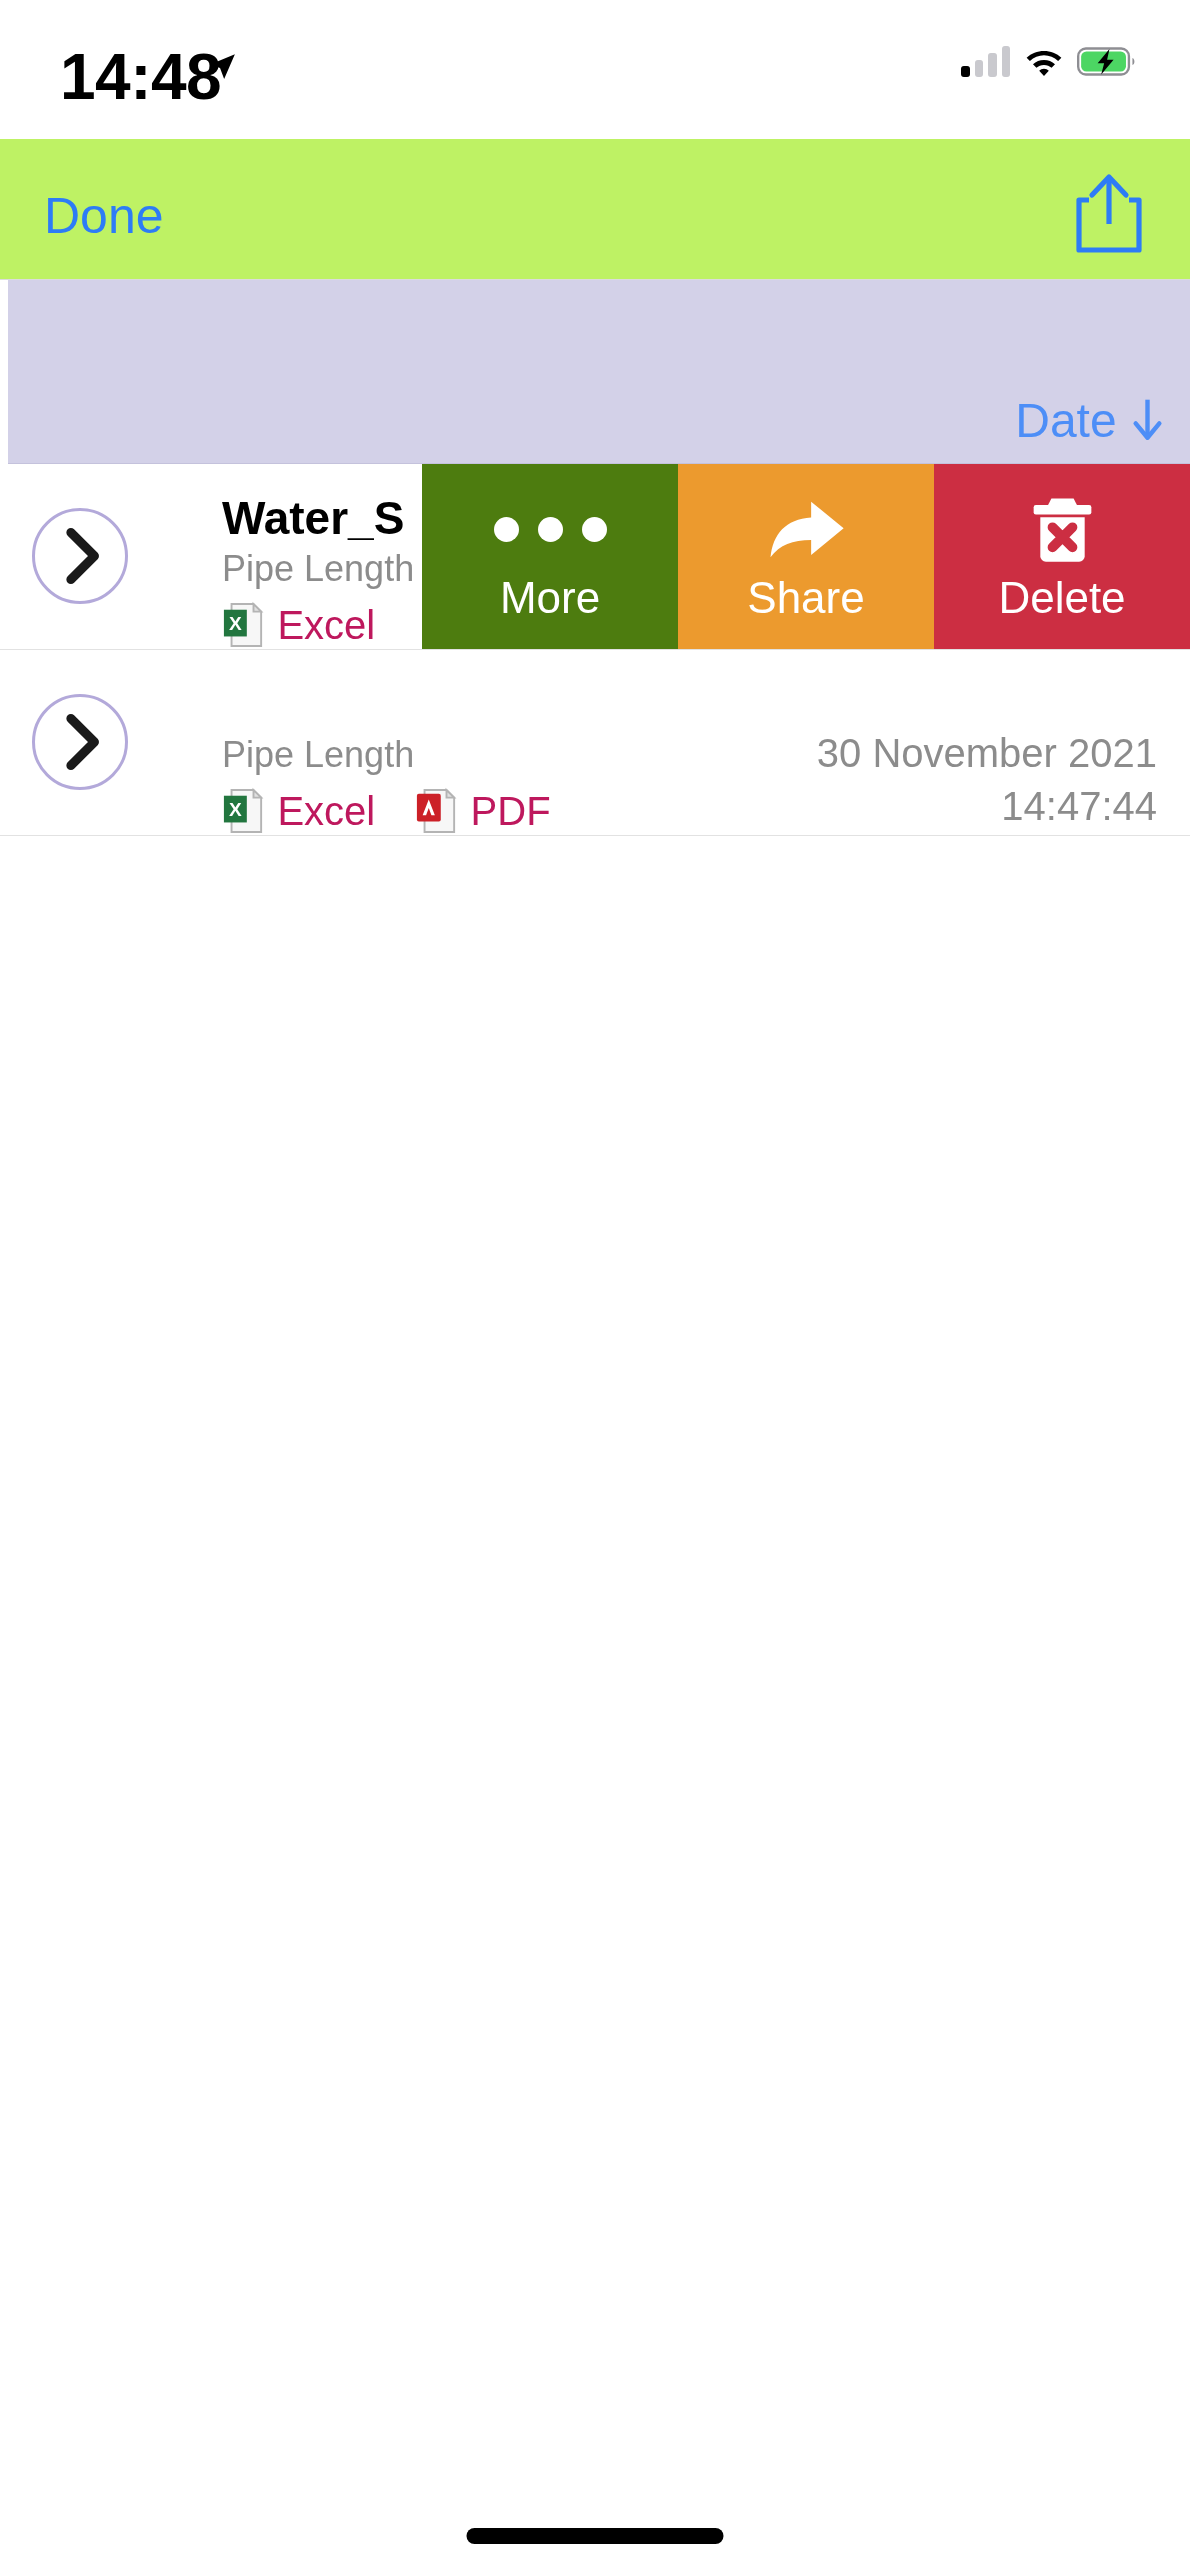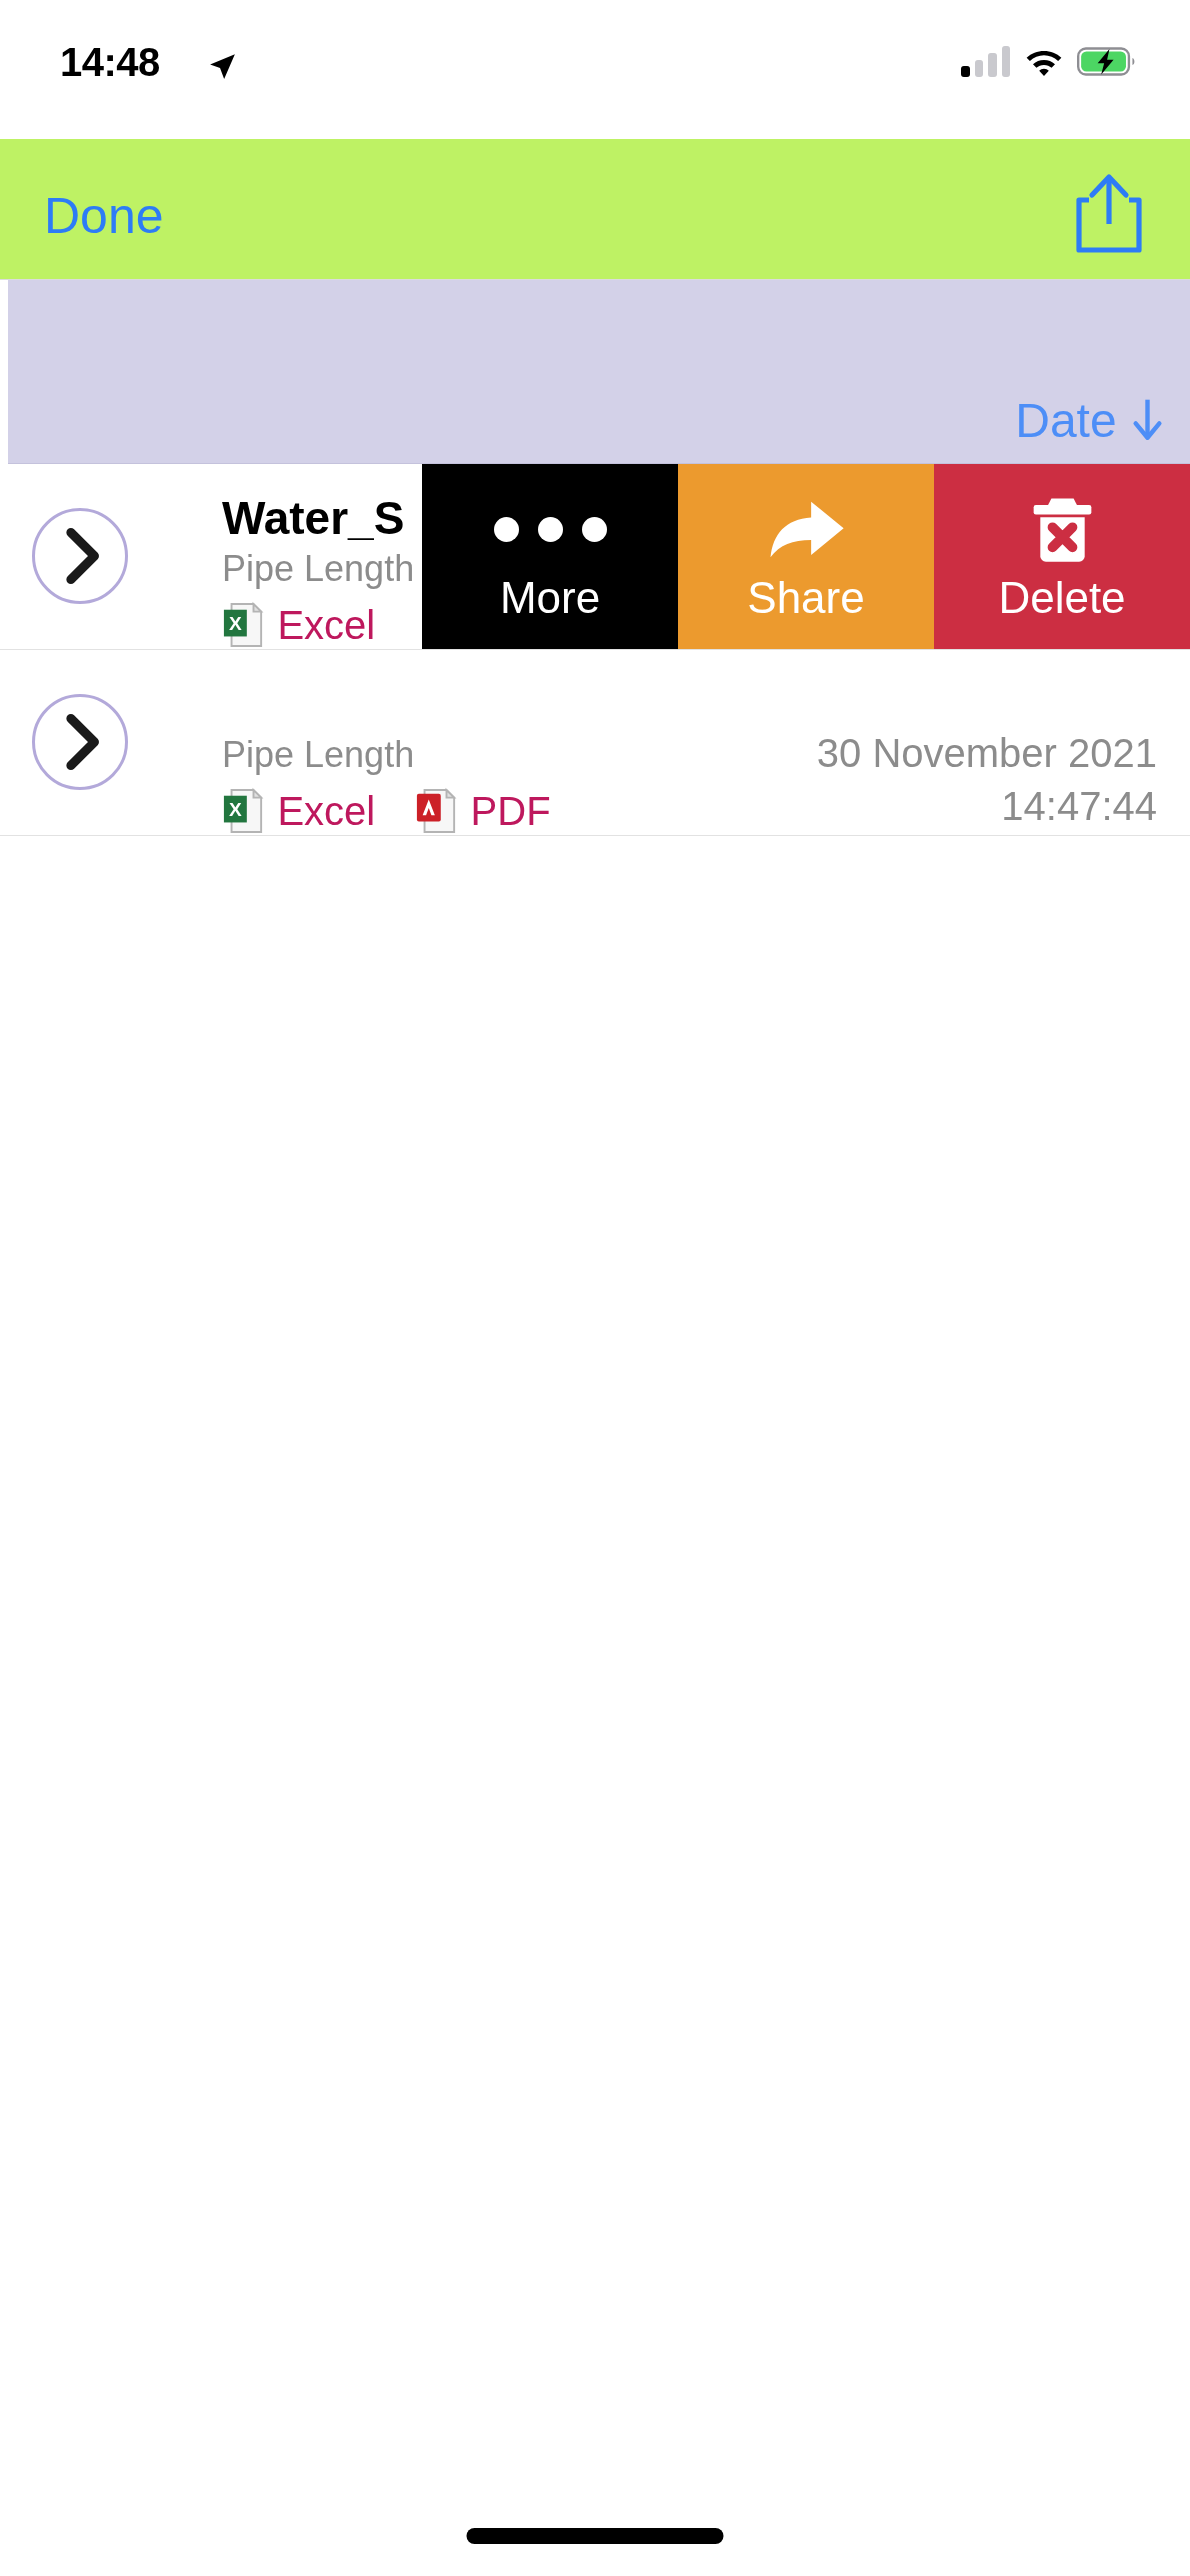--- a/index.html
+++ b/index.html
@@ -24,21 +24,21 @@
     position: absolute;
     top: 0; left: 0;
     width: 1190px;
     height: 139px;
     background: #ffffff;
   }
   .status-time {
     position: absolute;
     left: 60px;
     top: 40px;
-    font-size: 40px;
+    font-size: 64px;
     font-weight: 600;
     color: #000000;
     letter-spacing: -0.5px;
   }
   .status-location {
     position: absolute;
     left: 206px;
     top: 50px;
     width: 33px;
     height: 33px;
@@ -358,21 +358,21 @@
               <path d="M16.5 2 V6 H20.5 Z" fill="#e0e0e0" stroke="#b4b4b4" stroke-width="1"></path>
               <rect x="1" y="5" width="12" height="14" fill="#22763f"></rect>
               <text x="7" y="15.6" font-size="10" font-weight="bold" fill="#ffffff" text-anchor="middle" font-family="Liberation Sans, sans-serif">X</text>
             </svg>
             <span class="badge-label">Excel</span>
           </button>
         </div>
       </div>
 
       <div class="swipe-actions">
-        <button class="swipe-btn" style="background:#000000">
+        <button class="swipe-btn" style="background:#4d7c0f">
           <span class="glyph">
             <span class="dots">
                 <i></i>
                 <i></i>
                 <i></i>
               </span>
           </span>
           <span class="swipe-label">More</span>
         </button>
         <button class="swipe-btn" style="background:#ec9a2e">

